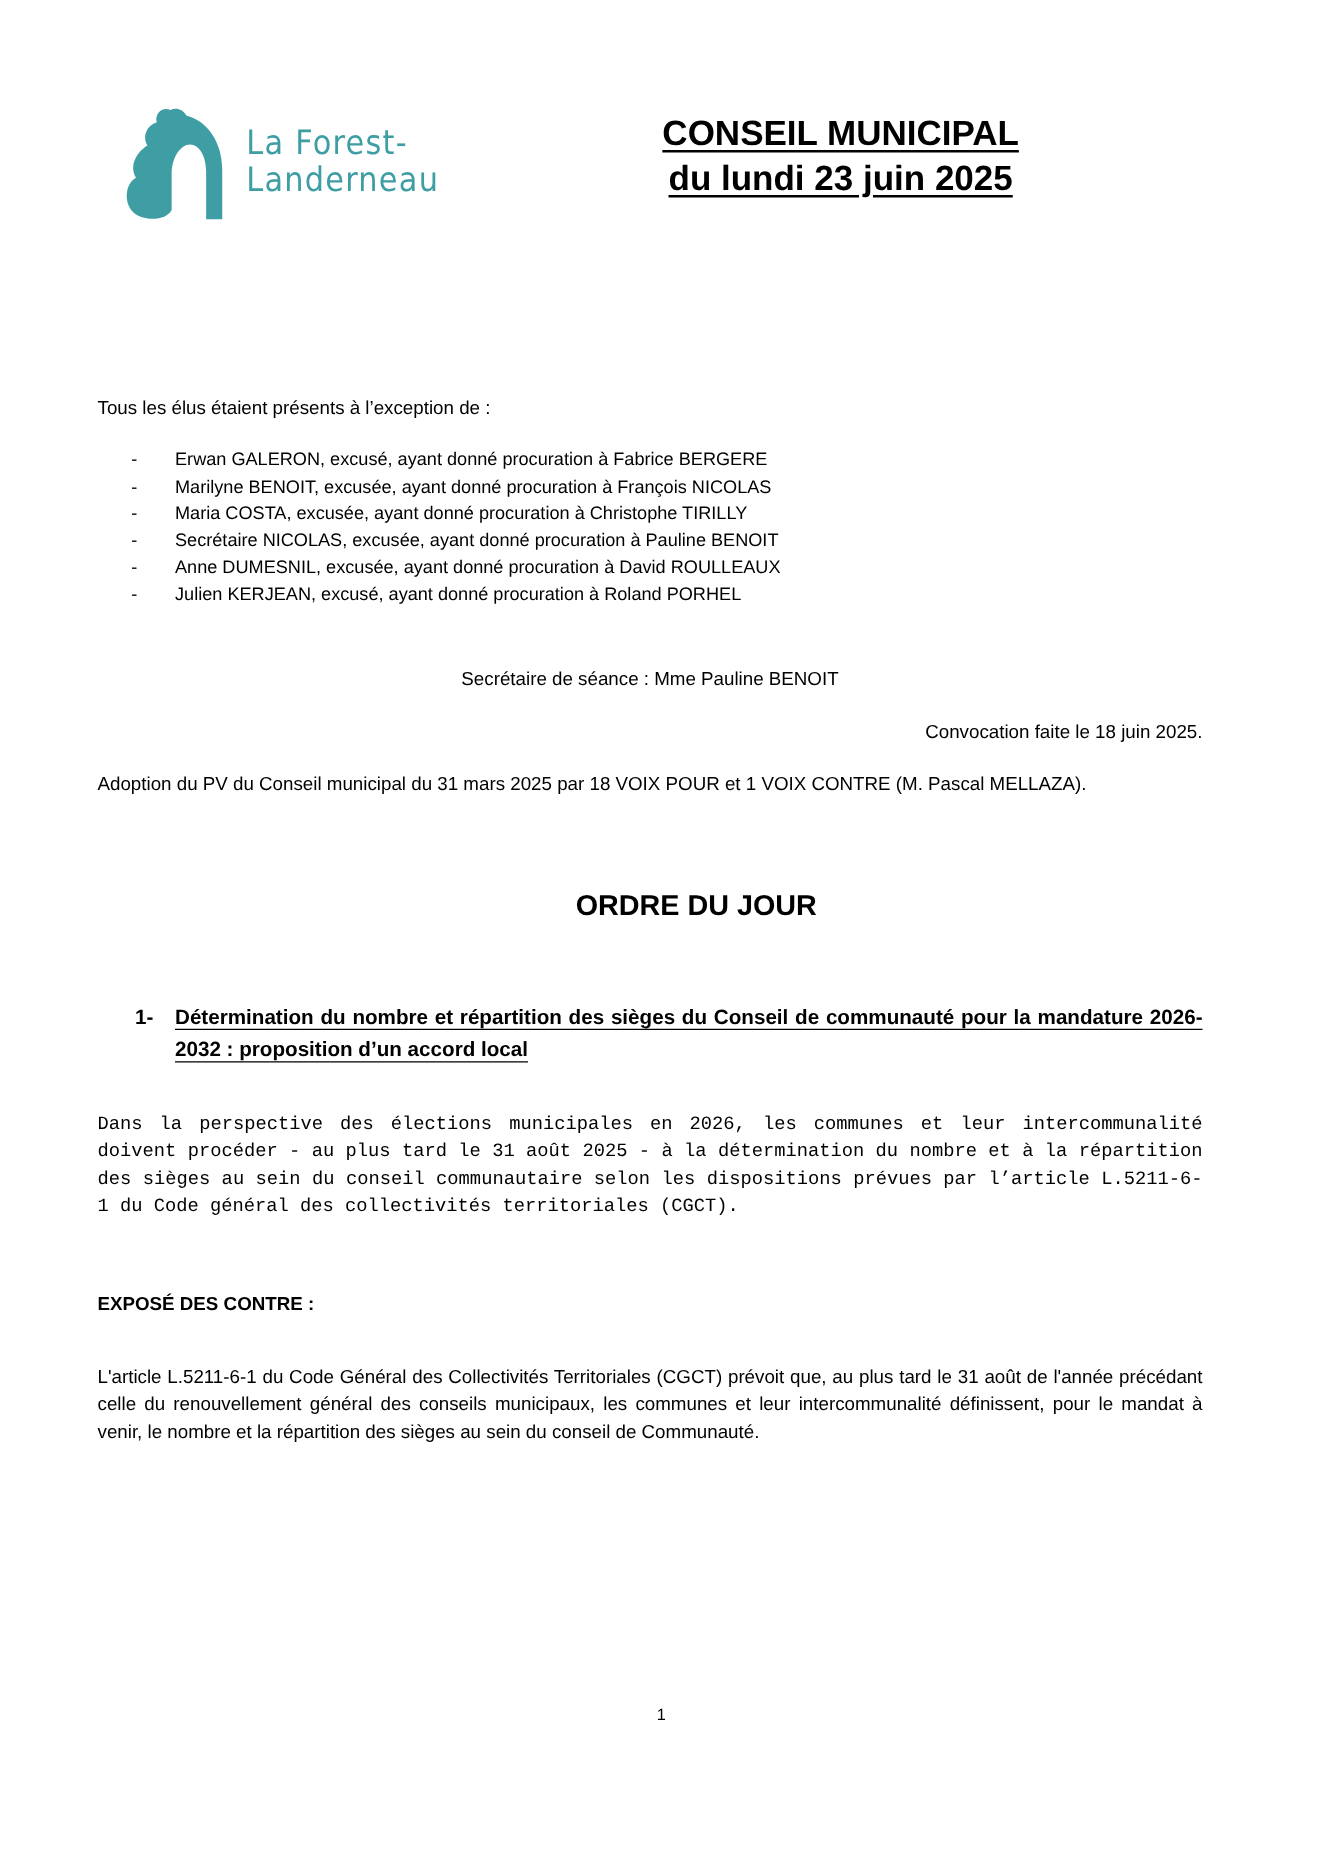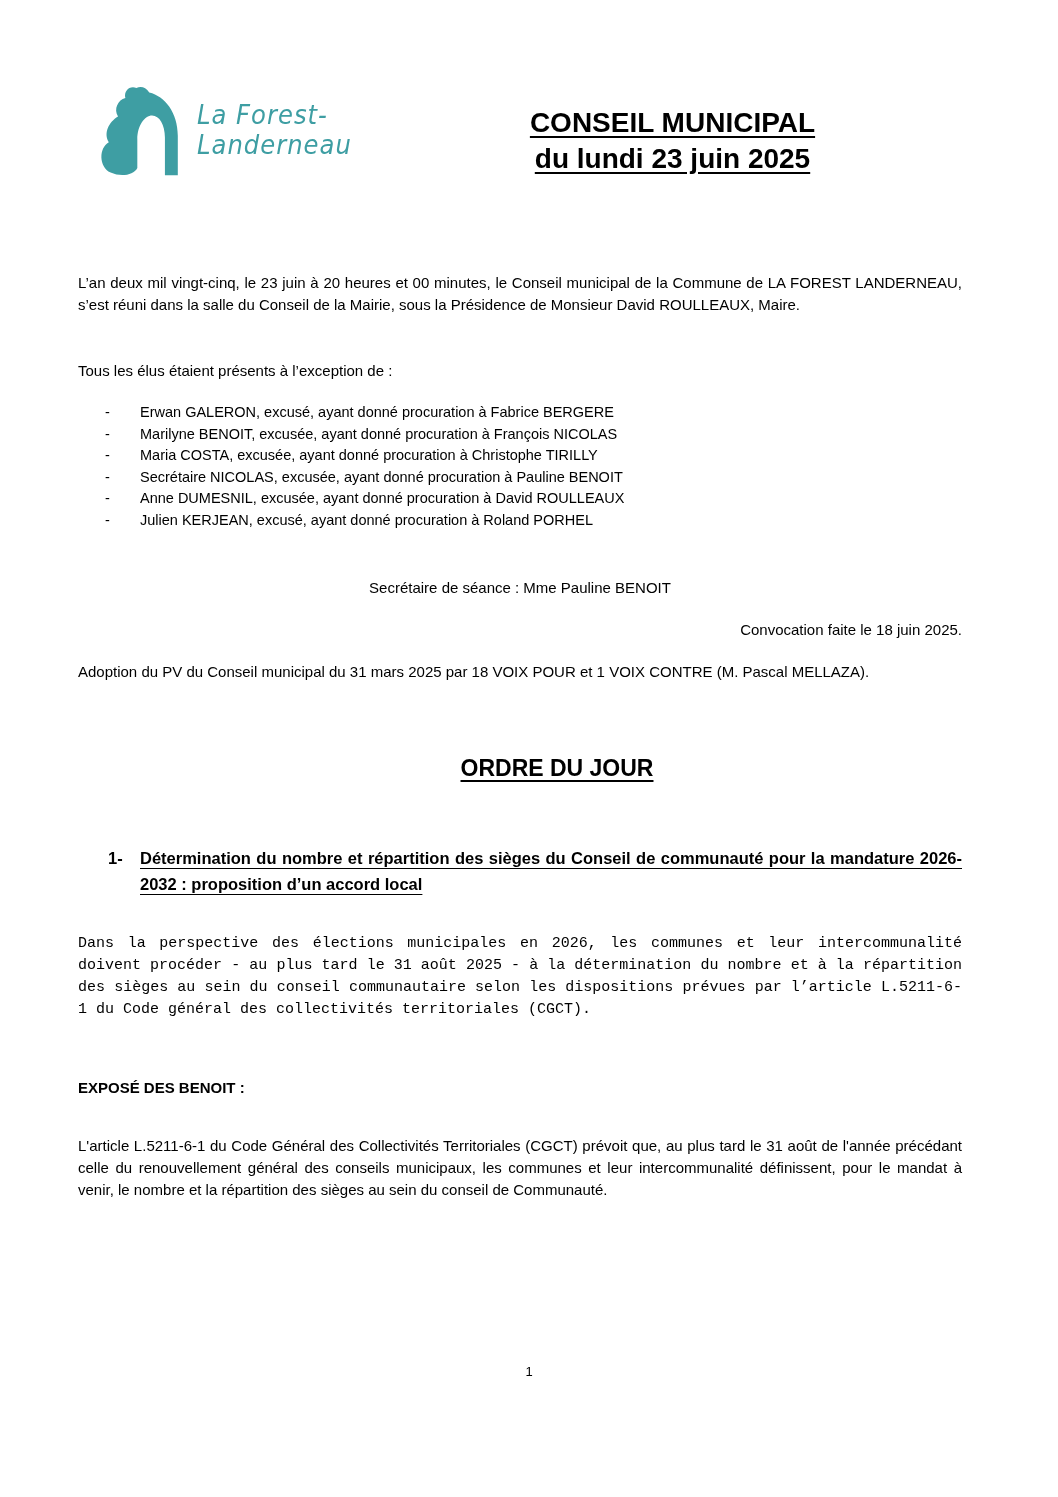--- a/index.html
+++ b/index.html
@@ -25,26 +25,25 @@
   .logo-mark { width: 92px; height: 106px; flex: 0 0 auto; }
   .logo-text {
     margin: 20px 0 0 10px;
     font-size: 27px;
     line-height: 30px;
     letter-spacing: 1px;
     font-weight: 400;
     color: var(--logo-color, #3e9ea3);
     font-family: "DejaVu Sans", "Liberation Sans", sans-serif;
     font-stretch: condensed;
-    font-style: italic;
   }
   .doc-title {
     position: absolute;
     left: 400px;
-    top: 105px;
+    top: 89px;
     width: 545px;
     text-align: center;
     font-weight: bold;
     font-size: 28px;
     line-height: 36px;
     color: #000;
   }
   .doc-title .line { text-decoration: underline; text-underline-offset: 4px; }
 
   
@@ -81,21 +80,21 @@
   .p-adoption   { margin-top: 20px !important; }
 
   .agenda-heading {
     margin-top: 70px;
     padding-left: 74px;
     text-align: center;
     font-weight: bold;
     font-size: 23px;
     line-height: 30px;
   }
-  .agenda-heading span { text-decoration: underline; text-underline-offset: 4px; margin-top: 18px; }
+  .agenda-heading span { text-underline-offset: 4px; margin-top: 18px; }
 
   .agenda-item {
     margin-top: 62px;
     display: flex;
     font-weight: bold;
     font-size: 16.5px;
     line-height: 26px;
   }
   .agenda-item .num { width: 32px; margin-left: 30px; flex: 0 0 auto; }
   .agenda-item .agenda-title {
@@ -152,21 +151,20 @@
     </div>
   </div>
 
   <div class="doc-title">
     <div class="line">CONSEIL MUNICIPAL</div>
     <div class="line">du lundi 23 juin 2025</div>
   </div>
 
   <div class="content">
 
-    <p>L’an deux mil vingt-cinq, le 23 juin à 20 heures et 00 minutes, le Conseil municipal de la Commune de LA FOREST LANDERNEAU, s’est réuni dans la salle du Conseil de la Mairie, sous la Présidence de Monsieur David ROULLEAUX, Maire.</p>
 
     <p class="p-presence">Tous les élus étaient présents à l’exception de :</p>
 
     <ul class="excused-list">
       <li>
         <span class="dash">-</span>
         <span>Erwan GALERON, excusé, ayant donné procuration à Fabrice BERGERE</span>
       </li>
       <li>
         <span class="dash">-</span>
@@ -200,21 +198,21 @@
       <span>ORDRE DU JOUR</span>
     </div>
 
     <div class="agenda-item">
       <span class="num">1-</span>
       <div class="agenda-title">Détermination du nombre et répartition des sièges du Conseil de communauté pour la mandature 2026-2032 : proposition d’un accord local</div>
     </div>
 
     <p class="p-item-intro">Dans la perspective des élections municipales en 2026, les communes et leur intercommunalité doivent procéder - au plus tard le 31 août 2025 - à la détermination du nombre et à la répartition des sièges au sein du conseil communautaire selon les dispositions prévues par l’article L.5211-6-1 du Code général des collectivités territoriales (CGCT).</p>
 
-    <p class="expose-heading">EXPOSÉ DES BENOIT :</p>
+    <p class="expose-heading">EXPOSÉ DES CONTRE :</p>
 
     <p class="p-expose">L'article L.5211-6-1 du Code Général des Collectivités Territoriales (CGCT) prévoit que, au plus tard le 31 août de l'année précédant celle du renouvellement général des conseils municipaux, les communes et leur intercommunalité définissent, pour le mandat à venir, le nombre et la répartition des sièges au sein du conseil de Communauté.</p>
 
   </div>
 
   <div class="page-number">1</div>
 
 </div>
 
 </body></html>

